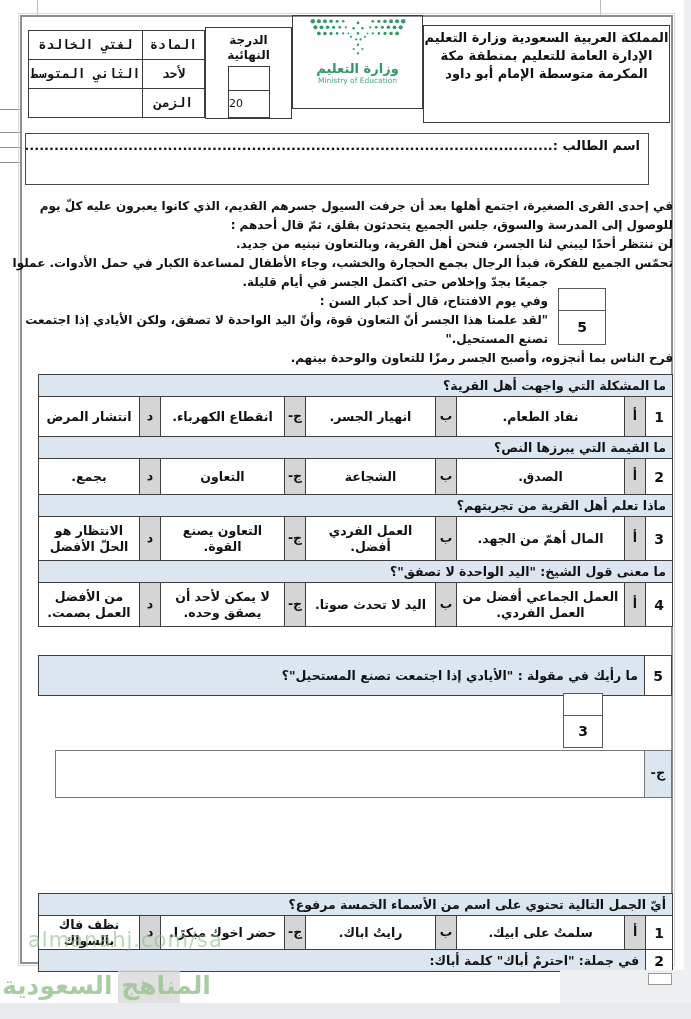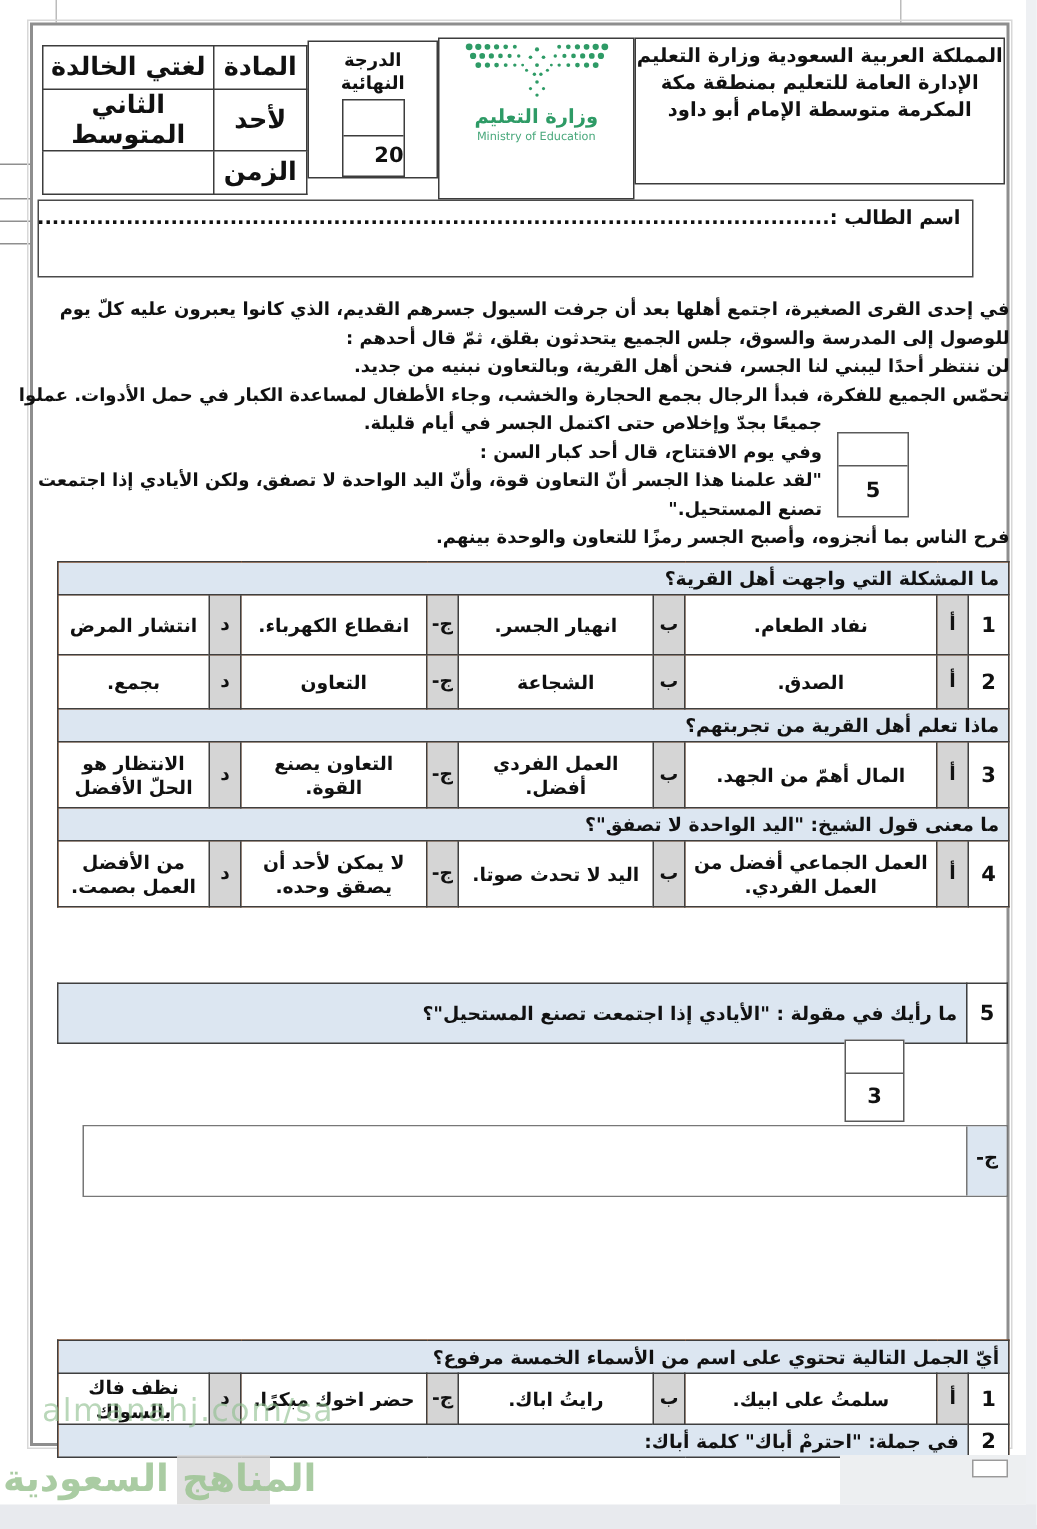--- a/index.html
+++ b/index.html
@@ -10,30 +10,30 @@
 
   
   .frame { left:20px; top:15px; width:653px; height:949px; border:2px solid #8e8e8e;
            outline:1px solid #d8d8d8; outline-offset:1px; pointer-events:none; }
   .notch { width:1px; height:15px; background:#bcbcbc; top:0; }
   .edge-artifact { left:0; width:21px; height:1px; background:#8f8f8f; }
 
   
   .school-box { left:423px; top:25px; width:247px; height:98px; border:1px solid #3c3c3c;
                 direction:rtl; text-align:center; font-weight:700; font-size:13px; line-height:18px; padding-top:3px; }
-  .logo-cell { left:292px; top:25px; width:131px; height:108px; border:1px solid #3c3c3c; text-align:center; }
+  .logo-cell { left:292px; top:15px; width:131px; height:94px; border:1px solid #3c3c3c; text-align:center; }
   .logo-title { color:#2e9b66; font-weight:700; font-size:13px; direction:rtl; margin-top:1px; letter-spacing:1px;}
   .logo-sub { color:#48a87b; font-size:7.5px; }
   .grade-cell { left:205px; top:27px; width:87px; height:92px; border:1px solid #3c3c3c;
                 direction:rtl; text-align:center; font-weight:700; font-size:12px; line-height:15px; padding-top:5px; }
   .grade-box { position:absolute; left:22px; top:38px; width:42px; height:52px; border:1px solid #3c3c3c; background:#fff;}
   .grade-box .cell-top { height:24px; border-bottom:1px solid #3c3c3c; }
-  .grade-box .cell-bot { height:26px; font-size:14px; font-weight:700; text-align:right; line-height:26px;}
+  .grade-box .cell-bot { height:26px; font-size:11px; font-weight:400; text-align:left; line-height:26px;}
   table.fields { left:28px; top:30px; width:177px; border-collapse:collapse; table-layout:fixed; position:absolute; direction:rtl;}
-  table.fields td { border:1px solid #3c3c3c; height:29px; font-weight:700; font-size:17px; text-align:center; }
+  table.fields td { border:1px solid #3c3c3c; height:29px; font-weight:700; font-size:13px; text-align:center;font-family:Liberation Mono, monospace; }
   table.fields td.flabel { width:62px; }
 
   
   .title-box { left:25px; top:133px; width:624px; height:52px; border:1px solid #4a4a4a; }
   .title-row1 { height:26px; border-bottom:1px solid #4a4a4a; direction:rtl; text-align:center;
                 font-weight:700; font-size:13px; line-height:25px; padding-left:90px; }
   .title-row2 { height:25px; direction:rtl; text-align:right; font-weight:700; font-size:13px;
                 line-height:24px; padding-right:8px; overflow:hidden; white-space:nowrap; }
 
   
@@ -225,20 +225,23 @@
       <td class="num">1</td>
       <td class="let">أ</td>
       <td class="opt">نفاد الطعام.</td>
       <td class="let">ب</td>
       <td class="opt">انهيار الجسر.</td>
       <td class="let">ج-</td>
       <td class="opt">انقطاع الكهرباء.</td>
       <td class="let">د</td>
       <td class="opt">انتشار المرض</td>
     </tr>
+    <tr>
+          <td class="qhead" colspan="9">ما القيمة التي يبرزها النص؟</td>
+        </tr>
     <tr class="h36">
       <td class="num">2</td>
       <td class="let">أ</td>
       <td class="opt">الصدق.</td>
       <td class="let">ب</td>
       <td class="opt">الشجاعة</td>
       <td class="let">ج-</td>
       <td class="opt">التعاون</td>
       <td class="let">د</td>
       <td class="opt">بجمع.</td>

